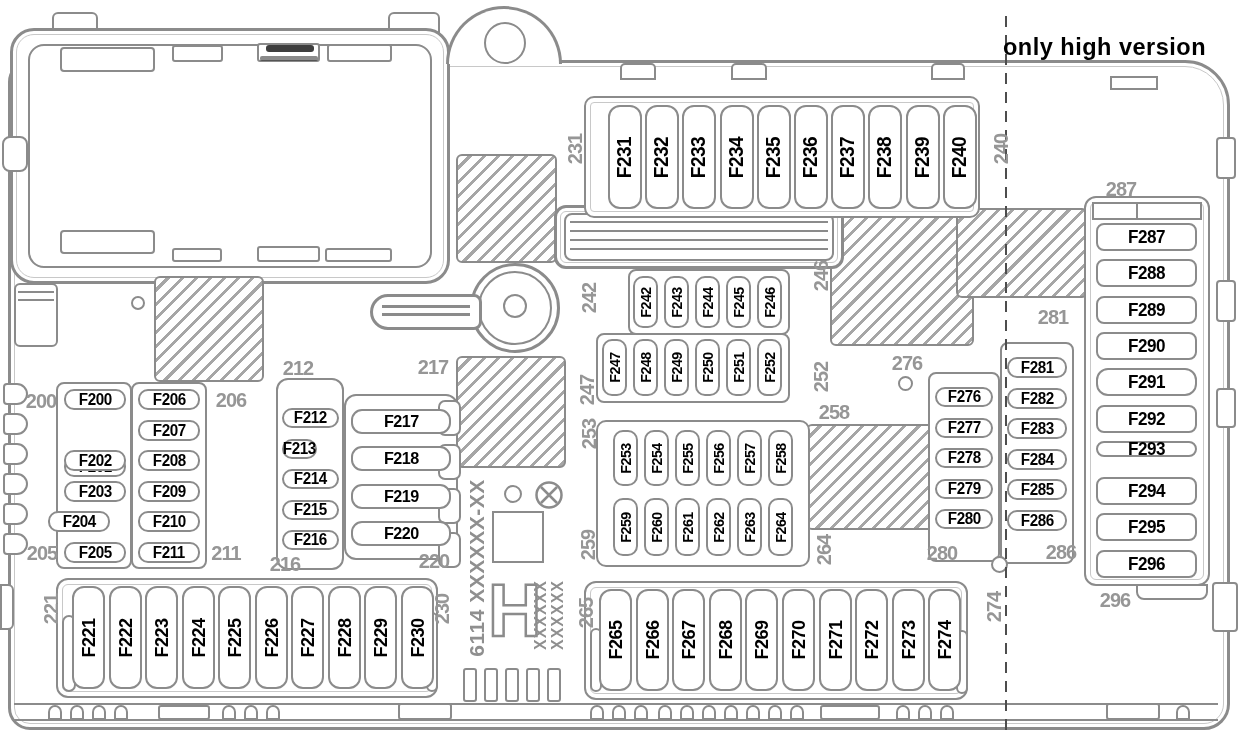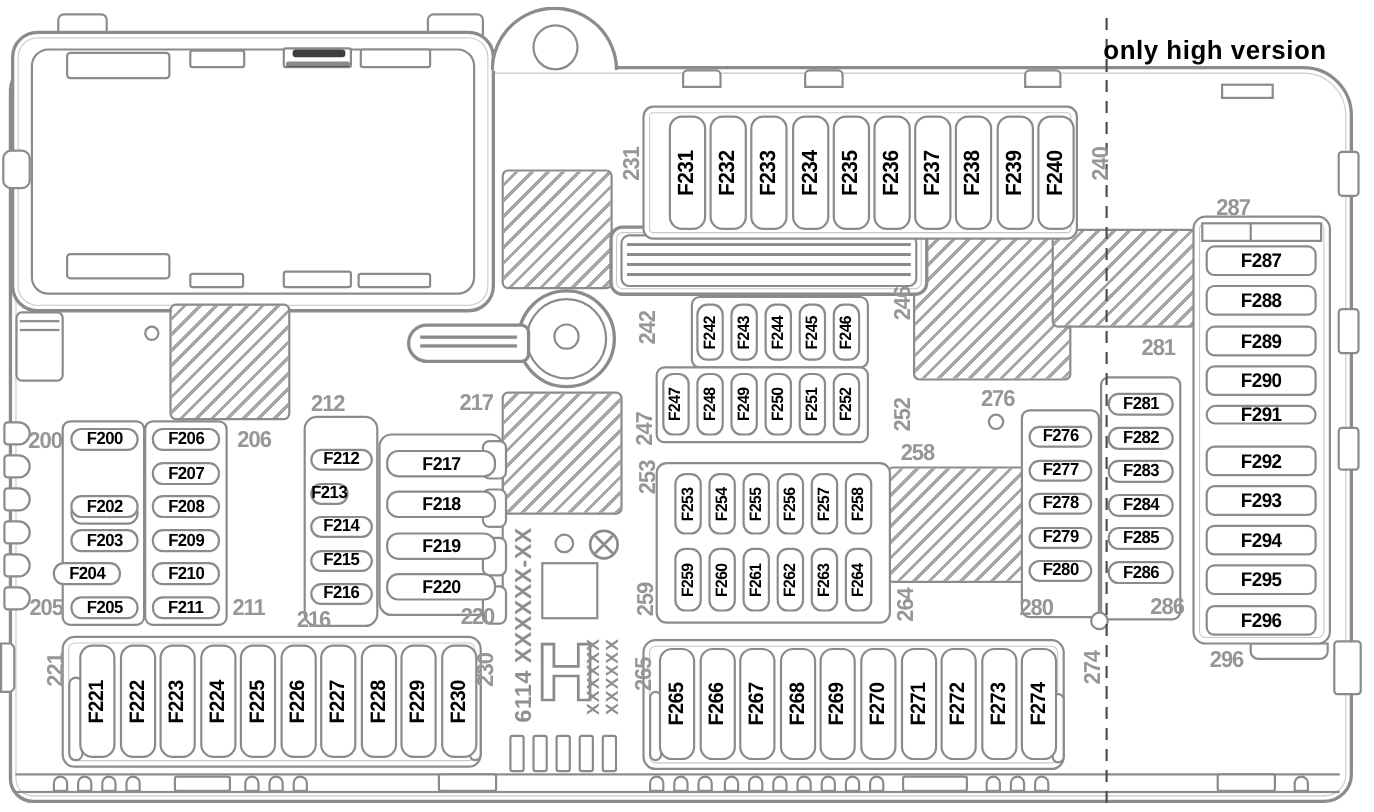--- a/index.html
+++ b/index.html
@@ -451,27 +451,27 @@
     </div>
     <div class="fuse" style="left: 1096px; top: 259px; width: 101px; height: 28px; border-radius: 8px;">
       <span class="t" style="font-size: 18px;">F288</span>
     </div>
     <div class="fuse" style="left: 1096px; top: 296px; width: 101px; height: 28px; border-radius: 8px;">
       <span class="t" style="font-size: 18px;">F289</span>
     </div>
     <div class="fuse" style="left: 1096px; top: 332px; width: 101px; height: 28px; border-radius: 8px;">
       <span class="t" style="font-size: 18px;">F290</span>
     </div>
-    <div class="fuse" style="left: 1096px; top: 368px; width: 101px; height: 18px; border-radius: 12px;">
+    <div class="fuse" style="left: 1096px; top: 368px; width: 101px; height: 28px; border-radius: 12px;">
       <span class="t" style="font-size: 18px;">F291</span>
     </div>
     <div class="fuse" style="left: 1096px; top: 405px; width: 101px; height: 28px; border-radius: 8px;">
       <span class="t" style="font-size: 18px;">F292</span>
     </div>
-    <div class="fuse" style="left: 1096px; top: 441px; width: 101px; height: 28px; border-radius: 8px;">
+    <div class="fuse" style="left: 1096px; top: 441px; width: 101px; height: 16px; border-radius: 8px;">
       <span class="t" style="font-size: 18px;">F293</span>
     </div>
     <div class="fuse" style="left: 1096px; top: 477px; width: 101px; height: 28px; border-radius: 8px;">
       <span class="t" style="font-size: 18px;">F294</span>
     </div>
     <div class="fuse" style="left: 1096px; top: 513px; width: 101px; height: 28px; border-radius: 8px;">
       <span class="t" style="font-size: 18px;">F295</span>
     </div>
     <div class="fuse" style="left: 1096px; top: 550px; width: 101px; height: 28px; border-radius: 8px;">
       <span class="t" style="font-size: 18px;">F296</span>

